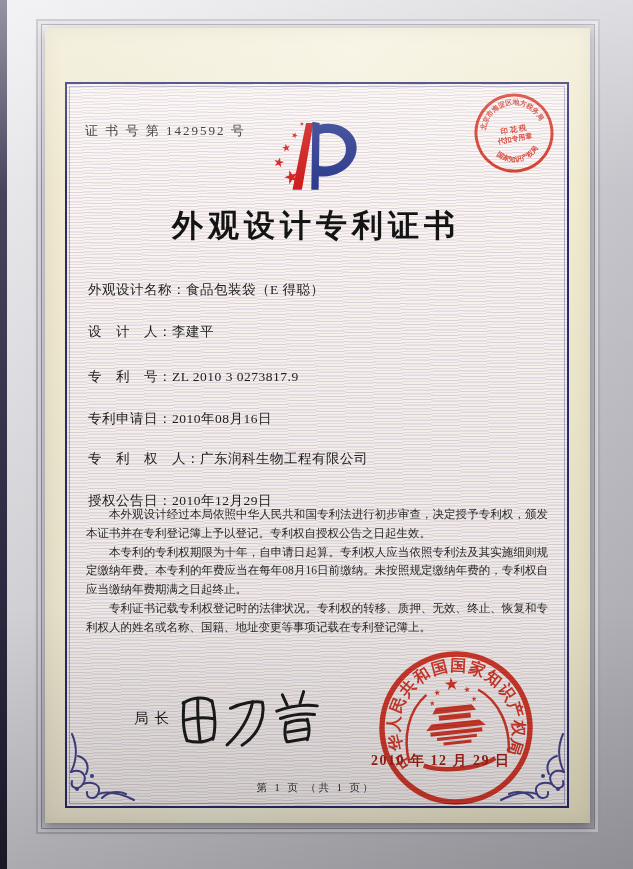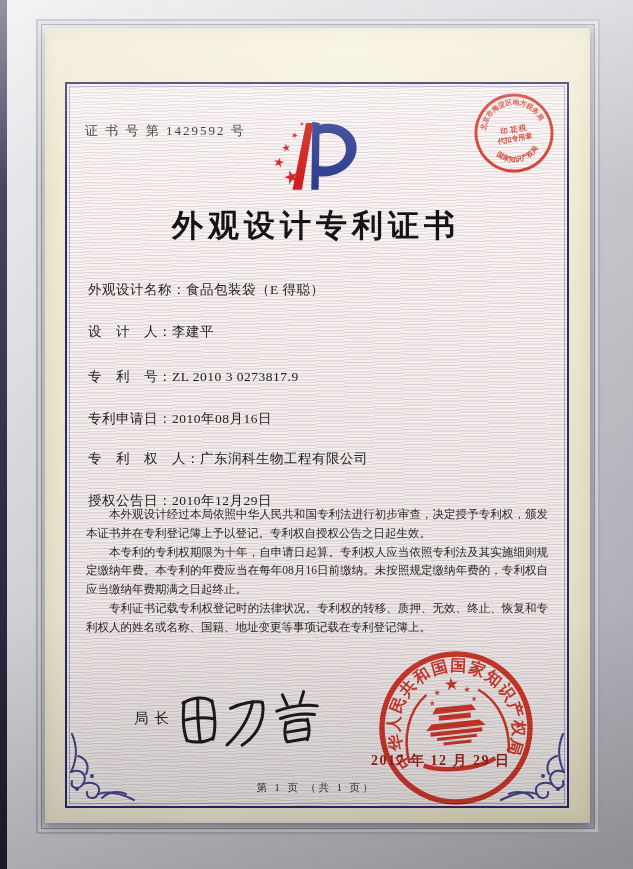--- a/index.html
+++ b/index.html
@@ -163,21 +163,21 @@
       <path d="M58,88 L118,88 L112,82 L64,82 Z"></path>
       <rect x="62" y="90" width="52" height="4"></rect>
       <rect x="68" y="96" width="40" height="3"></rect>
       <rect x="74" y="101" width="28" height="3"></rect>
       <path d="M38,118 C34,92 42,66 62,52" stroke="#dd2f1f" stroke-width="2.5" fill="none"></path>
       <path d="M138,118 C142,92 134,66 114,52" stroke="#dd2f1f" stroke-width="2.5" fill="none"></path>
       <path d="M52,122 C70,131 106,131 124,122" stroke="#dd2f1f" stroke-width="4.5" fill="none"></path>
     </g>
   </svg>
 
-  <div class="seal-date">2017 年 12 月 29 日</div>
+  <div class="seal-date">2010 年 12 月 29 日</div>
 
   <svg class="tax-seal" viewBox="0 0 84 84">
     <defs>
       <path id="taxTopArc" d="M20.2,60.3 A28.5,28.5 0 1 1 63.8,60.3" fill="none"></path>
       <path id="taxBotArc" d="M15.2,51.7 A28.5,28.5 0 0 0 68.8,51.7" fill="none"></path>
     </defs>
     <circle cx="42" cy="42" r="38" fill="none" stroke="#dd2f1f" stroke-width="3"></circle>
     <text font-size="6.8" font-weight="bold" fill="#dd2f1f">
       <textPath href="#taxTopArc" startOffset="50%" text-anchor="middle">北京市海淀区地方税务局</textPath>
     </text>

